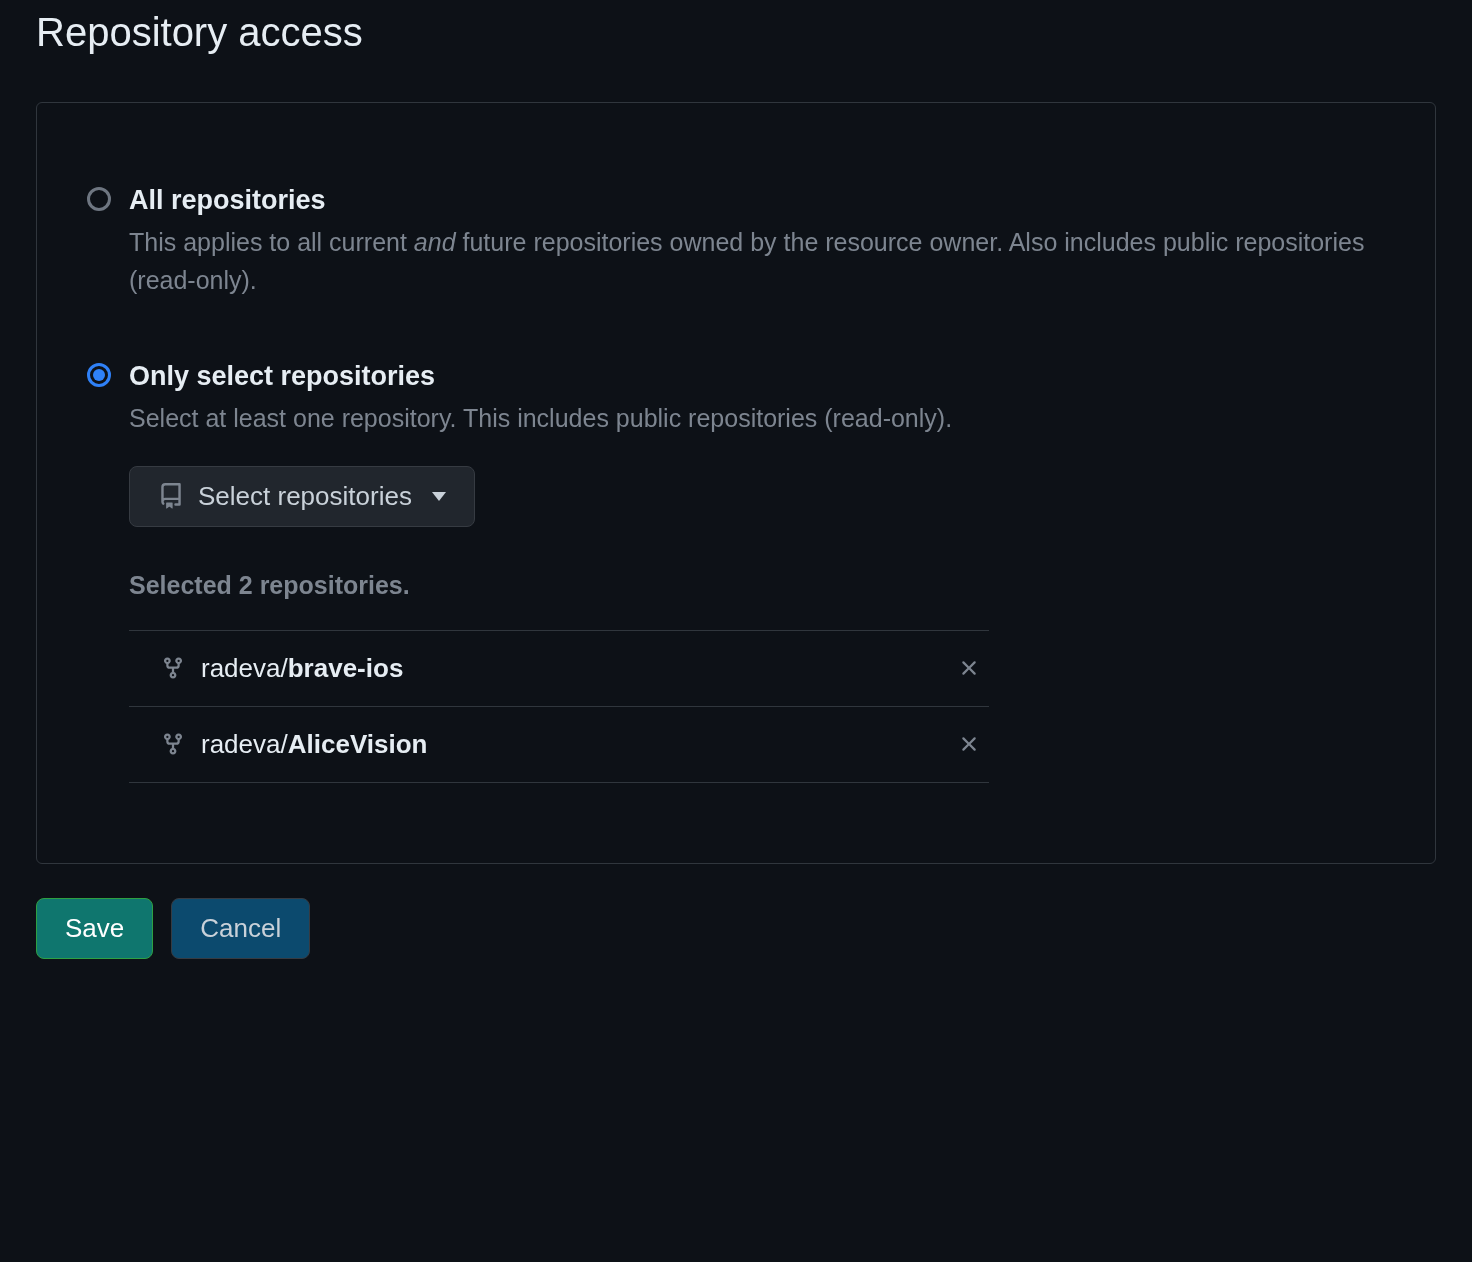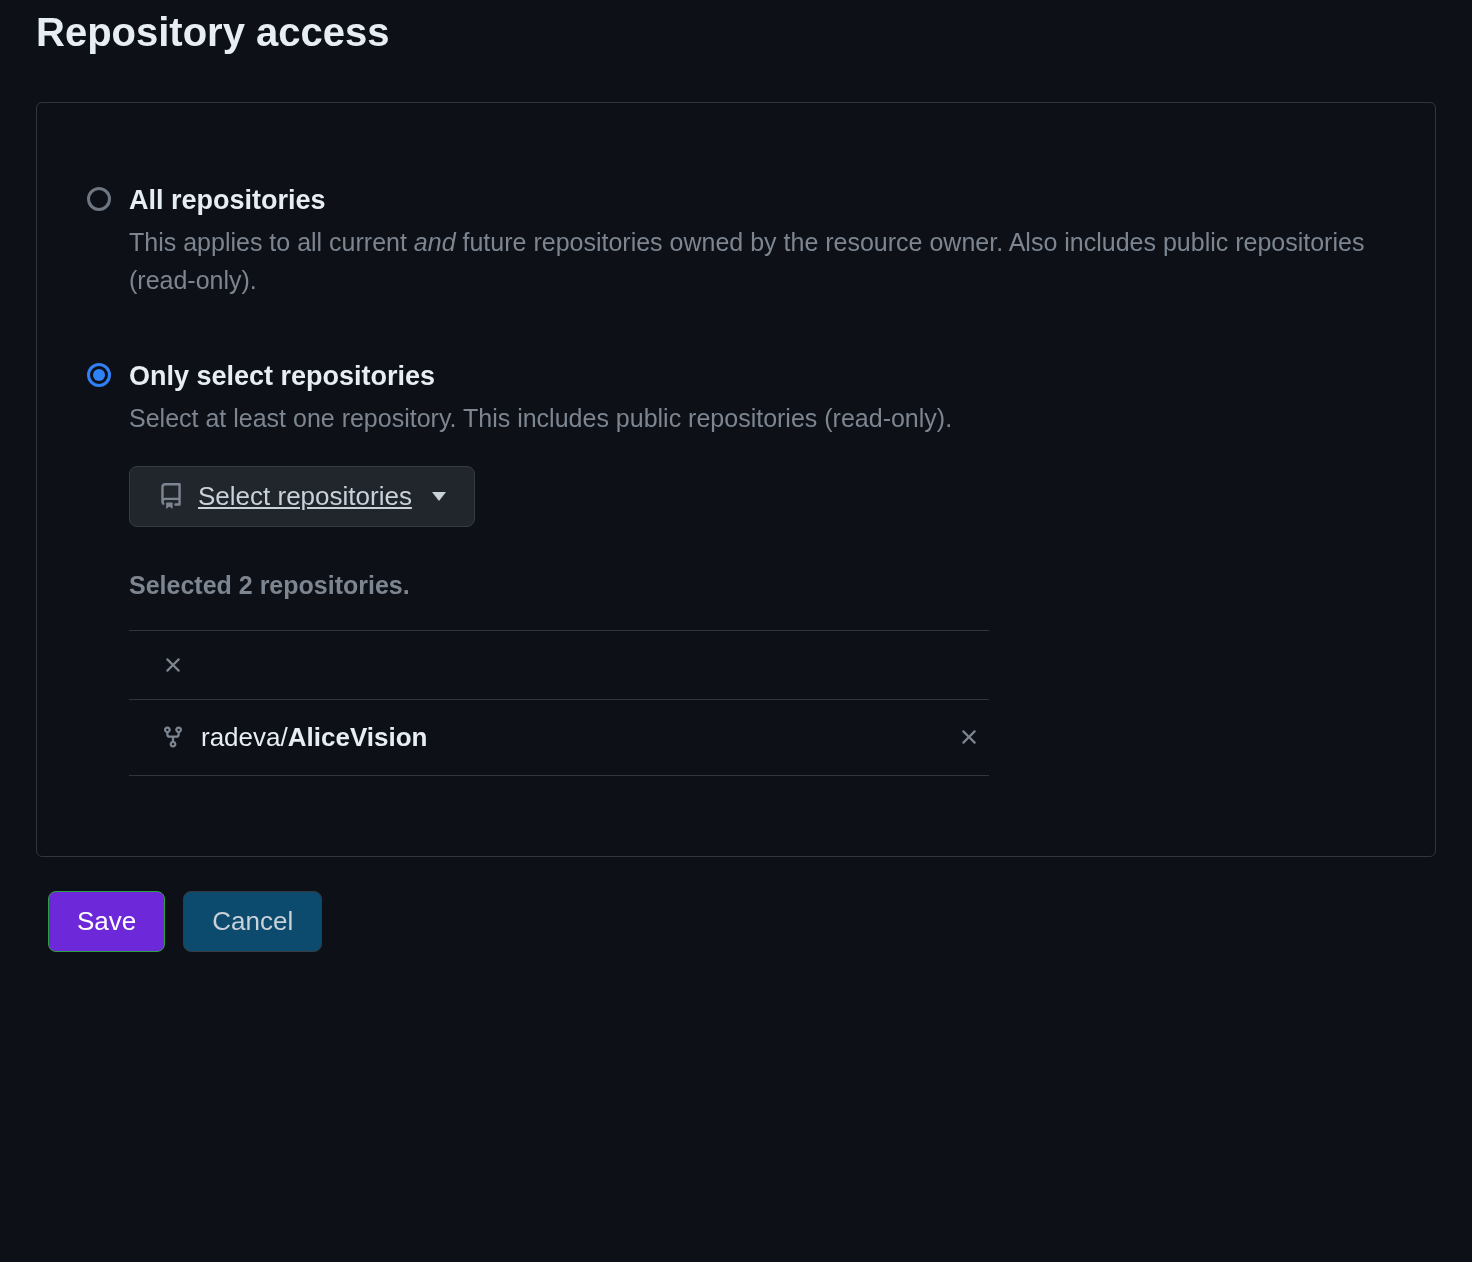--- a/index.html
+++ b/index.html
@@ -10,21 +10,21 @@
     body {
       background-color: #0d1117;
       color: #e6edf3;
       font-family: -apple-system, BlinkMacSystemFont, "Segoe UI", Helvetica, Arial, sans-serif;
       padding: 10px 36px 36px 36px;
       width: 1472px;
       height: 1262px;
     }
     h2.page-title {
       font-size: 40px;
-      font-weight: 700;
+      font-weight: 400;
       color: #e6edf3;
       margin-bottom: 28px;
     }
     .panel {
       border: 1px solid #30363d;
       border-radius: 6px;
       padding: 80px 50px 80px 50px;
       margin-top: 47px;
     }
     .radio-option {
@@ -81,21 +81,20 @@
       gap: 14px;
       background-color: #21262d;
       border: 1px solid #363b42;
       color: #c9d1d9;
       font-size: 26px;
       font-weight: 500;
       padding: 14px 28px;
       border-radius: 8px;
       margin-top: 28px;
       cursor: pointer;
-      text-decoration: underline;
     }
     .select-repos-btn svg.repo-icon {
       width: 26px;
       height: 26px;
       fill: #7d8590;
     }
     .caret-down {
       width: 0;
       height: 0;
       border-left: 7px solid transparent;
@@ -155,24 +154,23 @@
     }
     .btn {
       font-size: 26px;
       font-weight: 500;
       padding: 14px 28px;
       border-radius: 8px;
       cursor: pointer;
       border: 1px solid transparent;
     }
     .btn-primary {
-      background-color: #6d28d9;
+      background-color: #0f766e;
       color: #ffffff;
       border-color: #2ea043;
-      margin-left: 12px;
     }
     .btn-secondary {
       background-color: #0c4a6e;
       color: #c9d1d9;
       border-color: #363b42;
     }
   </style>
 </head>
 <body>
 
@@ -201,20 +199,26 @@
             <path d="M2 2.5A2.5 2.5 0 0 1 4.5 0h8.75a.75.75 0 0 1 .75.75v12.5a.75.75 0 0 1-.75.75h-2.5a.75.75 0 0 1 0-1.5h1.75v-2h-8a1 1 0 0 0-.714 1.7.75.75 0 1 1-1.072 1.05A2.495 2.495 0 0 1 2 11.5Zm10.5-1h-8a1 1 0 0 0-1 1v6.708A2.486 2.486 0 0 1 4.5 9h8ZM5 12.25a.25.25 0 0 1 .25-.25h3.5a.25.25 0 0 1 .25.25v3.25a.25.25 0 0 1-.4.2l-1.45-1.087a.249.249 0 0 0-.3 0L5.4 15.7a.25.25 0 0 1-.4-.2Z"></path>
           </svg>
         <span>Select repositories</span>
         <span class="caret-down"></span>
       </button>
 
       <div class="selected-count">Selected 2 repositories.</div>
 
       <div class="repo-list">
         <div class="repo-item">
+          <div class="repo-item-left">
+            <svg class="fork-icon" viewBox="0 0 16 16">
+                <path d="M5 5.372v.878c0 .414.336.75.75.75h4.5a.75.75 0 0 0 .75-.75v-.878a2.25 2.25 0 1 1 1.5 0v.878a2.25 2.25 0 0 1-2.25 2.25h-1.5v2.128a2.251 2.251 0 1 1-1.5 0V8.5h-1.5A2.25 2.25 0 0 1 3.5 6.25v-.878a2.25 2.25 0 1 1 1.5 0ZM5 3.25a.75.75 0 1 0-1.5 0 .75.75 0 0 0 1.5 0Zm6.75.75a.75.75 0 1 0 0-1.5.75.75 0 0 0 0 1.5Zm-3 8.75a.75.75 0 1 0-1.5 0 .75.75 0 0 0 1.5 0Z"></path>
+              </svg>
+            <span class="repo-name"><span>radeva/</span><span class="bold">brave-ios</span></span>
+          </div>
           <svg class="close-icon" viewBox="0 0 16 16">
               <path d="M3.72 3.72a.75.75 0 0 1 1.06 0L8 6.94l3.22-3.22a.749.749 0 0 1 1.275.326.749.749 0 0 1-.215.734L9.06 8l3.22 3.22a.749.749 0 0 1-.326 1.275.749.749 0 0 1-.734-.215L8 9.06l-3.22 3.22a.751.751 0 0 1-1.042-.018.751.751 0 0 1-.018-1.042L6.94 8 3.72 4.78a.75.75 0 0 1 0-1.06Z"></path>
             </svg>
         </div>
         <div class="repo-item">
           <div class="repo-item-left">
             <svg class="fork-icon" viewBox="0 0 16 16">
                 <path d="M5 5.372v.878c0 .414.336.75.75.75h4.5a.75.75 0 0 0 .75-.75v-.878a2.25 2.25 0 1 1 1.5 0v.878a2.25 2.25 0 0 1-2.25 2.25h-1.5v2.128a2.251 2.251 0 1 1-1.5 0V8.5h-1.5A2.25 2.25 0 0 1 3.5 6.25v-.878a2.25 2.25 0 1 1 1.5 0ZM5 3.25a.75.75 0 1 0-1.5 0 .75.75 0 0 0 1.5 0Zm6.75.75a.75.75 0 1 0 0-1.5.75.75 0 0 0 0 1.5Zm-3 8.75a.75.75 0 1 0-1.5 0 .75.75 0 0 0 1.5 0Z"></path>
               </svg>
             <span class="repo-name"><span>radeva/</span><span class="bold">AliceVision</span></span>

